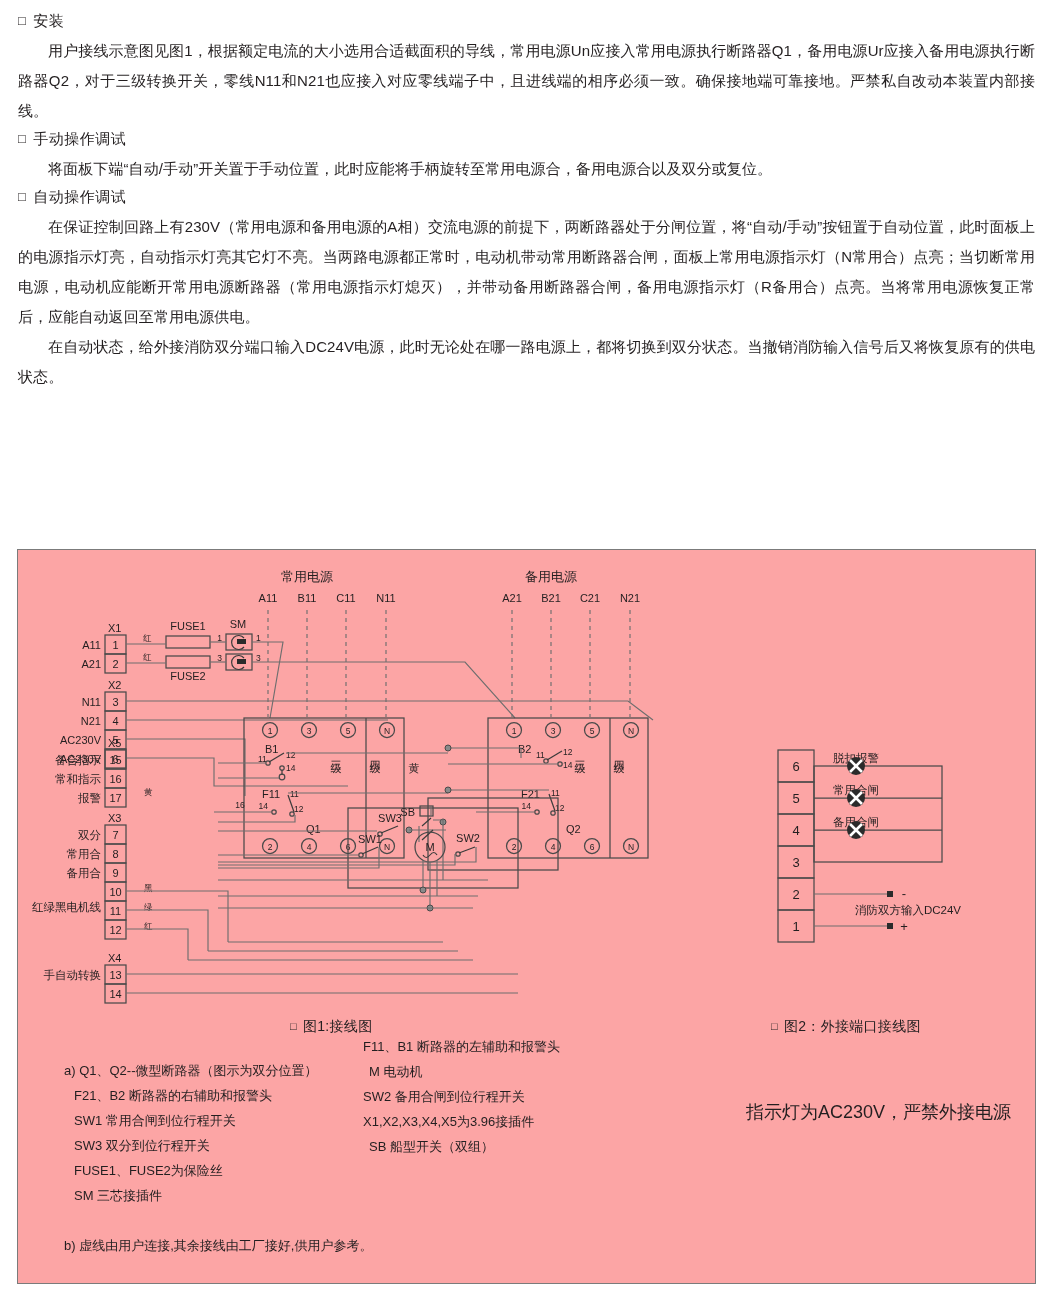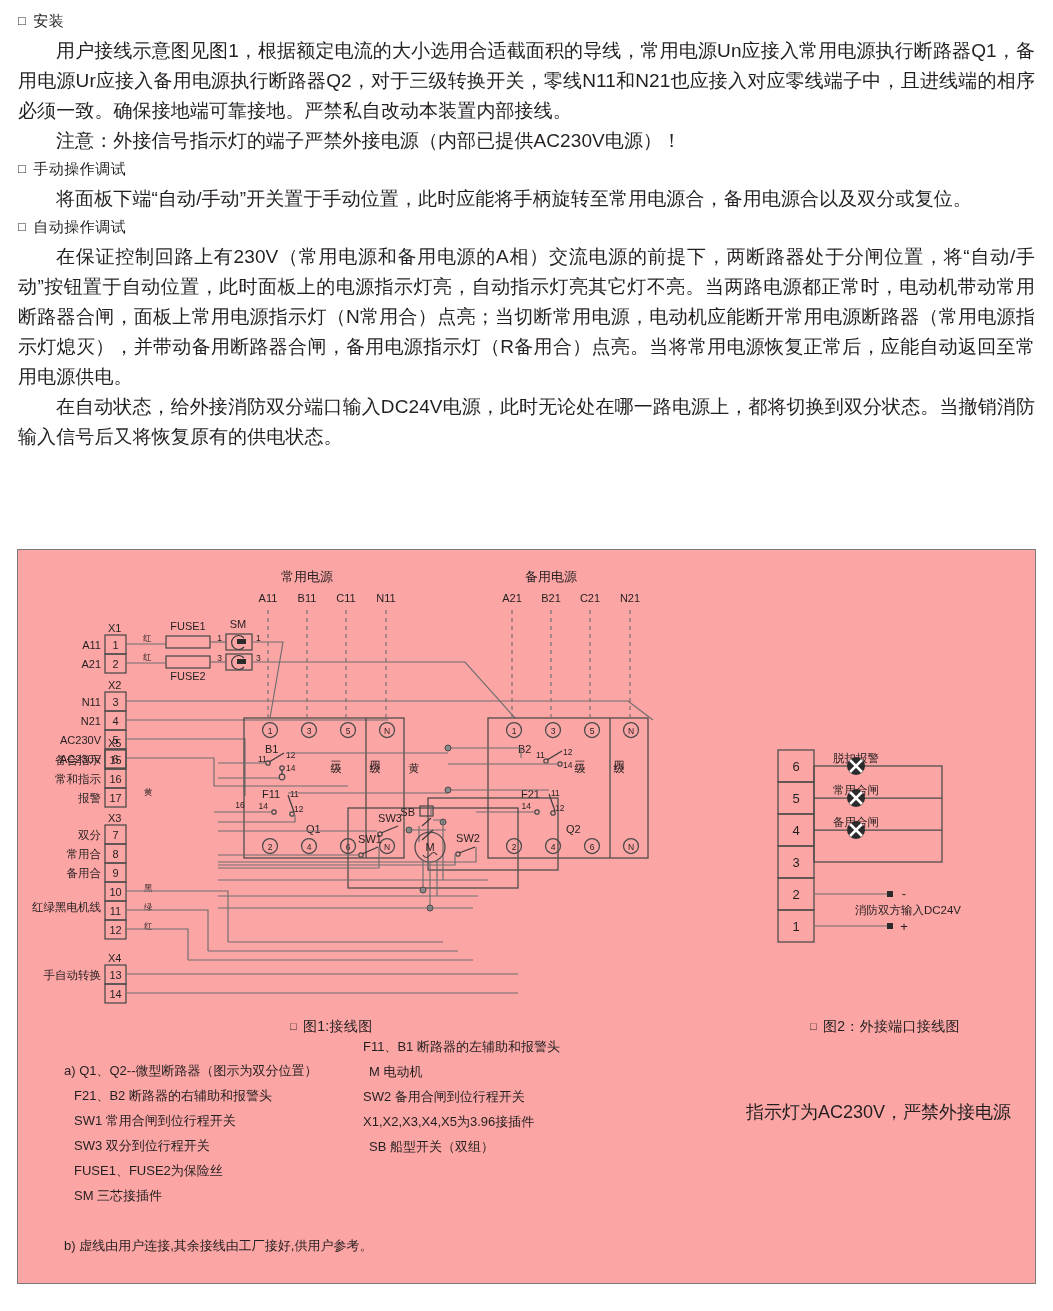--- a/index.html
+++ b/index.html
@@ -8,21 +8,21 @@
     font-family:"Liberation Sans","DejaVu Sans",sans-serif;
     color:#231f20;position:relative;overflow:hidden;
   }
   .page{position:relative;width:1053px;height:1010px;}
 
   
   .prose{padding:8px 18px 0 18px;}
   .sec-head{font-size:15px;line-height:26px;margin:0 0 2px 0;letter-spacing:.5px;}
   .sec-head .box{display:inline-block;margin-right:7px;font-size:13px;vertical-align:1px;}
   p.para{
-    font-size:19px;line-height:30px;margin:0 0 0 0;text-align:justify;
+    font-size:15px;line-height:30px;margin:0 0 0 0;text-align:justify;
     text-justify:inter-ideograph;letter-spacing:.1px;
   }
   p.indent{text-indent:2em;}
 
   
   .figbox{
     position:absolute;left:17px;top:549px;width:1019px;height:735px;
     border:1.5px solid #7b7b7b;background:#fca5a5;box-sizing:border-box;
   }
   .fig-inner{position:absolute;inset:0;}
@@ -43,21 +43,20 @@
 <body>
 
 <div class="page">
 
   <div class="prose">
 
     <div class="sec-head">
       <span class="box">□</span><span>安装</span>
     </div>
     <p class="para indent">用户接线示意图见图1，根据额定电流的大小选用合适截面积的导线，常用电源Un应接入常用电源执行断路器Q1，备用电源Ur应接入备用电源执行断路器Q2，对于三级转换开关，零线N11和N21也应接入对应零线端子中，且进线端的相序必须一致。确保接地端可靠接地。严禁私自改动本装置内部接线。</p>
-    <p class="para indent">注意：外接信号指示灯的端子严禁外接电源（内部已提供AC230V电源）！</p>
 
     <div class="sec-head">
       <span class="box">□</span><span>手动操作调试</span>
     </div>
     <p class="para indent">将面板下端“自动/手动”开关置于手动位置，此时应能将手柄旋转至常用电源合，备用电源合以及双分或复位。</p>
 
     <div class="sec-head">
       <span class="box">□</span><span>自动操作调试</span>
     </div>
     <p class="para indent">在保证控制回路上有230V（常用电源和备用电源的A相）交流电源的前提下，两断路器处于分闸位置，将“自动/手动”按钮置于自动位置，此时面板上的电源指示灯亮，自动指示灯亮其它灯不亮。当两路电源都正常时，电动机带动常用断路器合闸，面板上常用电源指示灯（N常用合）点亮；当切断常用电源，电动机应能断开常用电源断路器（常用电源指示灯熄灭），并带动备用断路器合闸，备用电源指示灯（R备用合）点亮。当将常用电源恢复正常后，应能自动返回至常用电源供电。</p>
@@ -393,21 +392,21 @@
           <path class="w" d="M796 376 H872"></path>
           <rect x="869" y="373" width="6" height="6" fill="#2b2b2b"></rect>
           <text class="tbig" x="886" y="381" text-anchor="middle">+</text>
           <text class="tcn" x="890" y="364" text-anchor="middle">消防双方输入DC24V</text>
         </g>
       </svg>
 
       <div class="cap" style="left:272px;top:468px;">
         <span class="box">□</span><span>图1:接线图</span>
       </div>
-      <div class="cap" style="left:792px;top:468px;">
+      <div class="cap" style="left:753px;top:468px;">
         <span class="box">□</span><span>图2：外接端口接线图</span>
       </div>
 
       <div class="legend" style="left:46px;top:508px;">
         <div>a) Q1、Q2--微型断路器（图示为双分位置）</div>
         <div style="padding-left:10px">F21、B2 断路器的右辅助和报警头</div>
         <div style="padding-left:10px">SW1 常用合闸到位行程开关</div>
         <div style="padding-left:10px">SW3 双分到位行程开关</div>
         <div style="padding-left:10px">FUSE1、FUSE2为保险丝</div>
         <div style="padding-left:10px">SM 三芯接插件</div>

